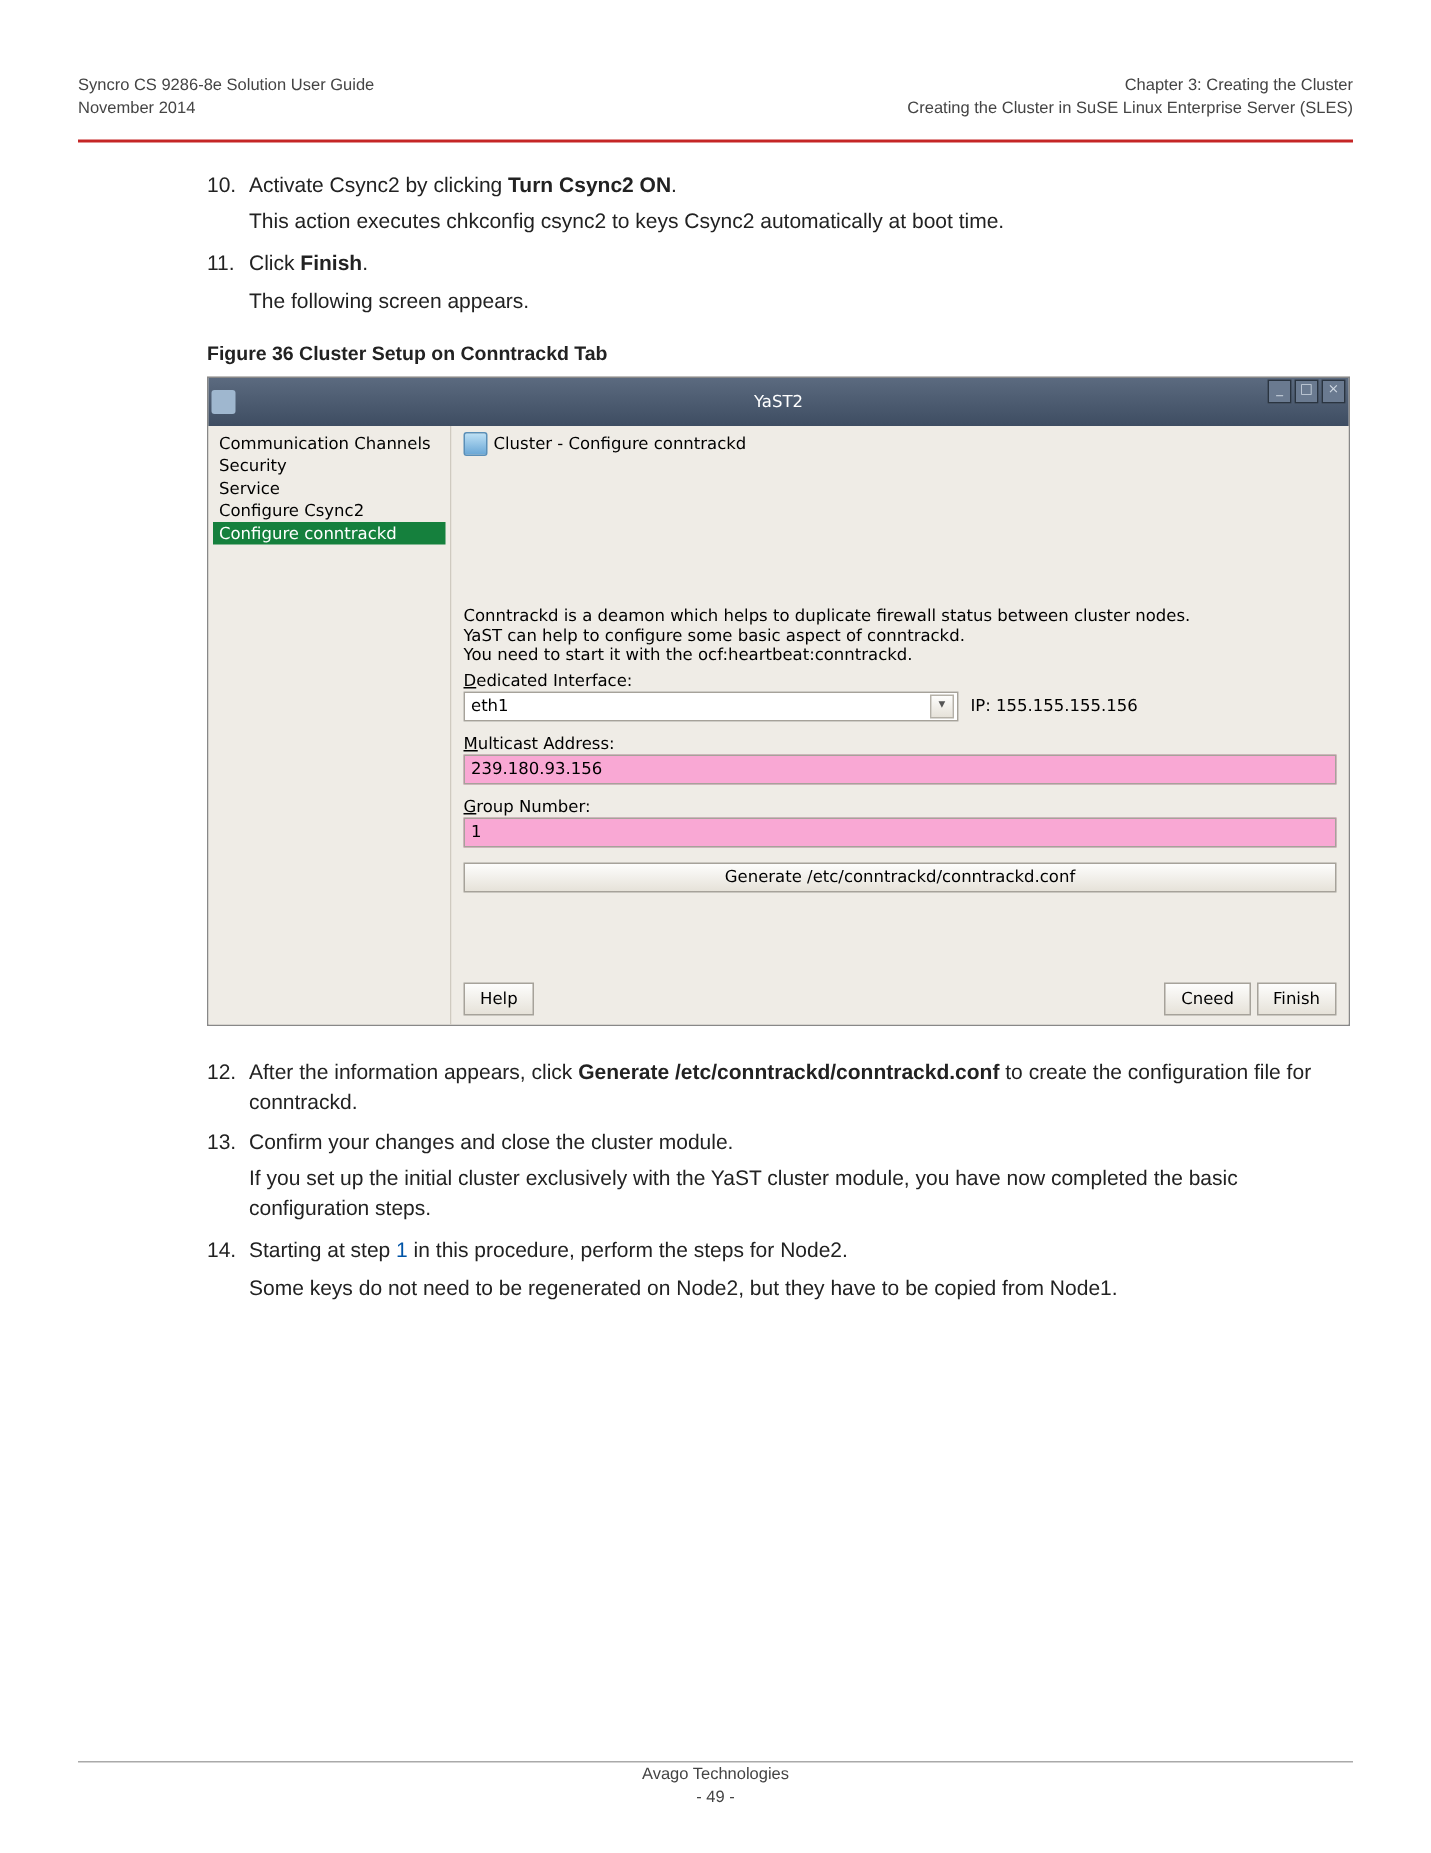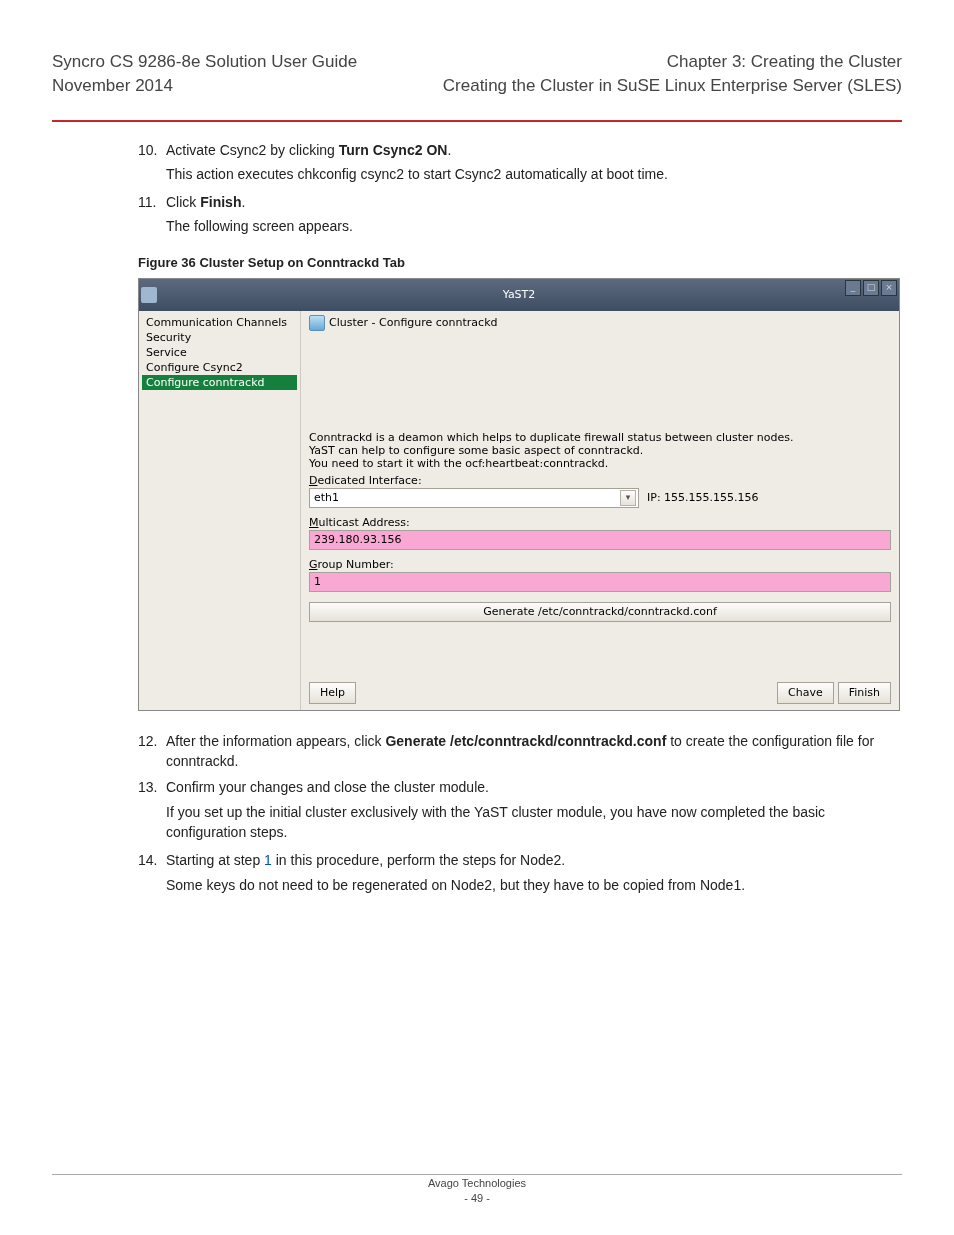--- a/index.html
+++ b/index.html
@@ -13,24 +13,24 @@
   }
   .page {
     padding: 50px 52px 30px 52px;
     box-sizing: border-box;
     min-height: 1235px;
     position: relative;
   }
   .header-row {
     display: flex;
     justify-content: space-between;
-    font-size: 17px;
+    font-size: 11px;
     color: #444;
     line-height: 1.4;
-    padding-bottom: 22px;
+    padding-bottom: 12px;
   }
   .header-rule {
     border: none;
     border-top: 2px solid #c52626;
     margin: 0 0 18px 0;
   }
   .content {
     margin-left: 86px;
     margin-right: 0;
   }
@@ -211,21 +211,21 @@
       <div>Creating the Cluster in SuSE Linux Enterprise Server (SLES)</div>
     </div>
   </div>
   <hr class="header-rule">
 
   <div class="content">
     <ol class="steps">
       <li>
         <span class="num">10.</span>
         <span><span>Activate Csync2 by clicking </span><b>Turn Csync2 ON</b><span>.</span></span>
-        <p>This action executes chkconfig csync2 to start Csync2 automatically at boot time.</p>
+        <p>This action executes chkconfig csync2 to keys Csync2 automatically at boot time.</p>
       </li>
       <li>
         <span class="num">11.</span>
         <span><span>Click </span><b>Finish</b><span>.</span></span>
         <p>The following screen appears.</p>
       </li>
     </ol>
 
     <div class="figure-caption">Figure 36  Cluster Setup on Conntrackd Tab</div>
 
@@ -275,21 +275,21 @@
             </div>
           <div class="ss-button wide">
               <span><span class="ul">G</span><span>enerate /etc/conntrackd/conntrackd.conf</span></span>
             </div>
           <div class="ss-btnrow">
             <div class="ss-button">
                 <span>Help</span>
               </div>
             <div class="right">
               <div class="ss-button">
-                  <span><span class="ul">C</span><span>have</span></span>
+                  <span><span class="ul">C</span><span>need</span></span>
                 </div>
               <div class="ss-button">
                   <span><span class="ul">F</span><span>inish</span></span>
                 </div>
             </div>
           </div>
         </div>
       </div>
     </div>
 

